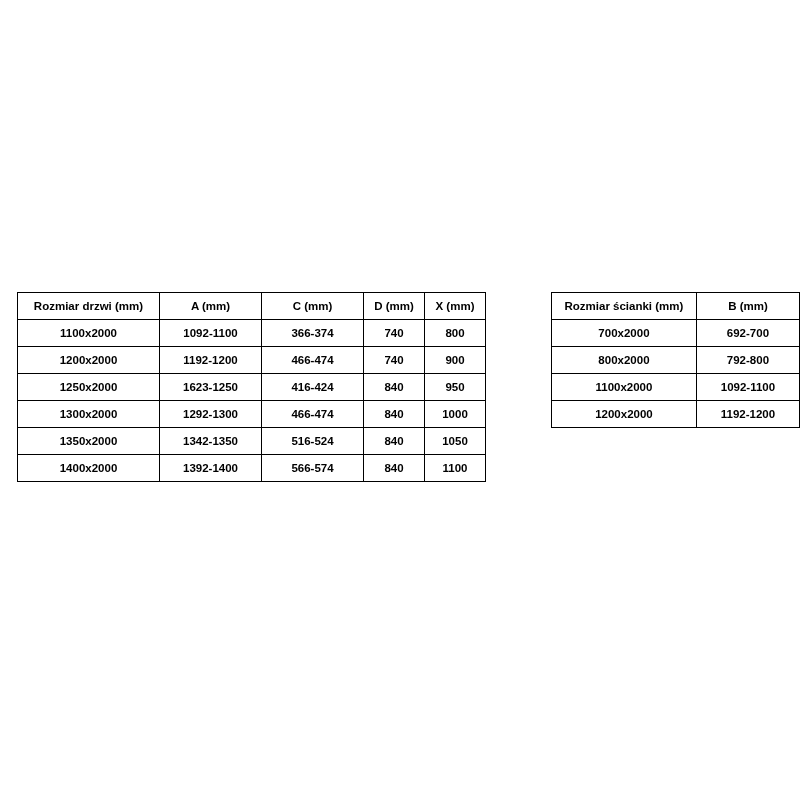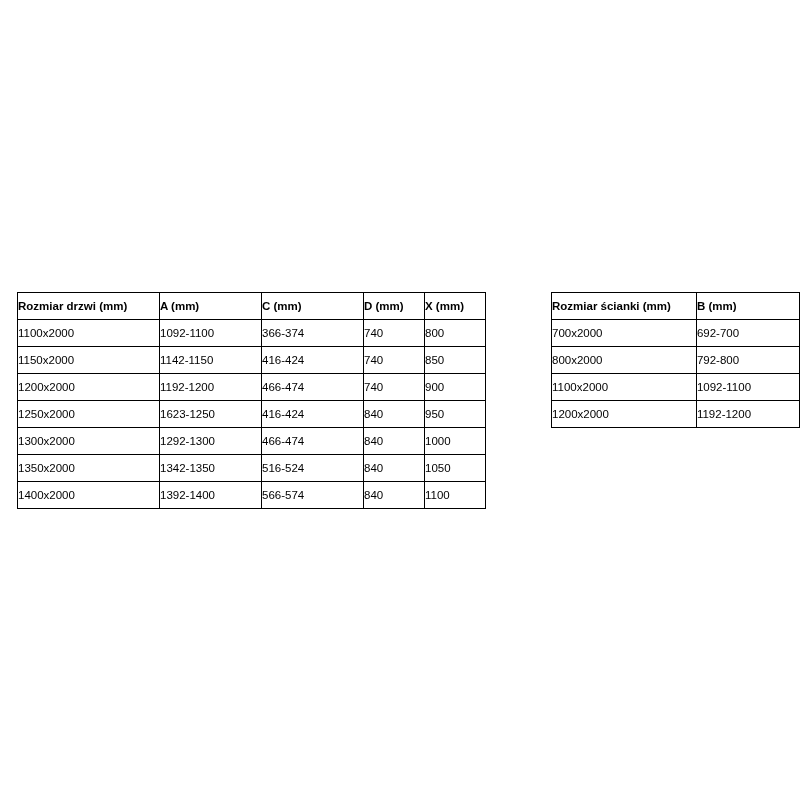--- a/index.html
+++ b/index.html
@@ -31,35 +31,35 @@
   #walls-table-wrap {
     left: 551px;
     top: 292px;
   }
   table.spec {
     border-collapse: collapse;
     table-layout: fixed;
   }
   table.spec td, table.spec th {
     border: 1px solid #000000;
-    text-align: left;
+    text-align: center;
     vertical-align: middle;
     color: #000000;
     padding: 0;
     height: 26px;
     line-height: 26px;
     font-size: 11.5px;
     white-space: nowrap;
   }
   table.spec th {
     font-weight: bold;
     font-size: 11.5px;
   }
   table.spec td {
-    font-weight: normal;
+    font-weight: bold;
   }
   
   #doors-table col.c0 { width: 142px; }
   #doors-table col.c1 { width: 102px; }
   #doors-table col.c2 { width: 102px; }
   #doors-table col.c3 { width: 61px; }
   #doors-table col.c4 { width: 61px; }
   
   #walls-table col.w0 { width: 148px; }
   #walls-table col.w1 { width: 109px; }
@@ -87,27 +87,20 @@
           <th>X (mm)</th>
         </tr>
       </thead>
       <tbody>
         <tr>
           <td>1100x2000</td>
           <td>1092-1100</td>
           <td>366-374</td>
           <td>740</td>
           <td>800</td>
-        </tr>
-        <tr>
-          <td>1150x2000</td>
-          <td>1142-1150</td>
-          <td>416-424</td>
-          <td>740</td>
-          <td>850</td>
         </tr>
         <tr>
           <td>1200x2000</td>
           <td>1192-1200</td>
           <td>466-474</td>
           <td>740</td>
           <td>900</td>
         </tr>
         <tr>
           <td>1250x2000</td>

